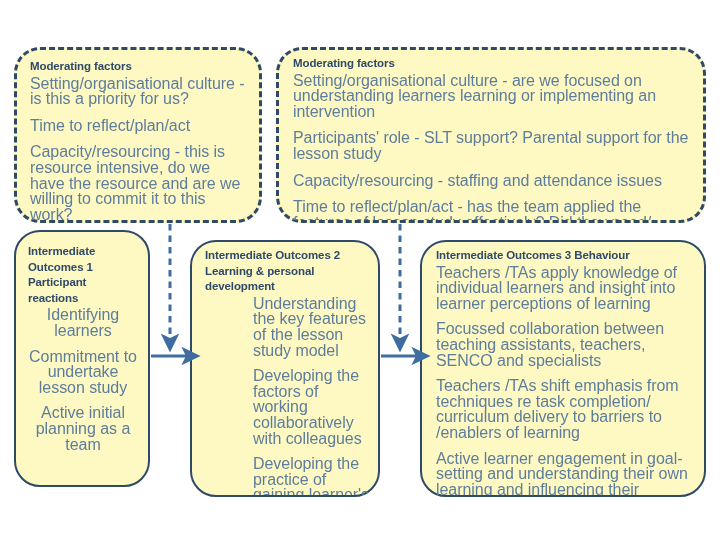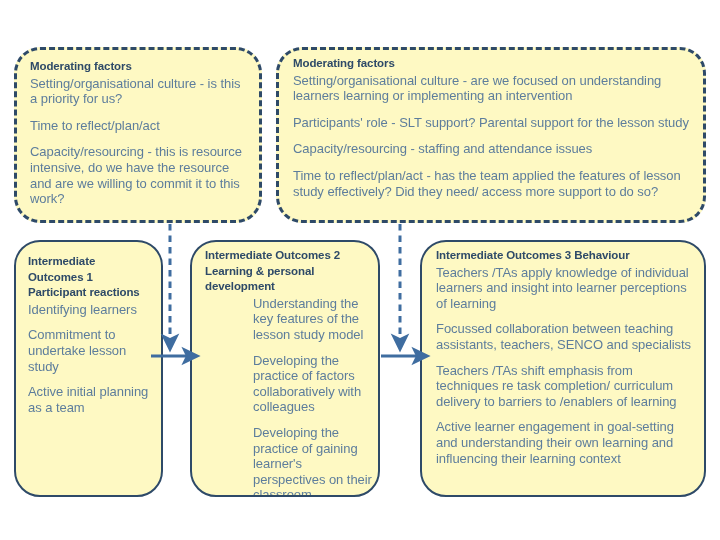--- a/index.html
+++ b/index.html
@@ -53,45 +53,45 @@
   .heading {
     font-weight: bold;
     font-size: 11.5px;
     line-height: 15.6px;
     color: #2e4a68;
     margin: 0 0 1px 0;
     letter-spacing: -0.1px;
   }
 
   .para {
-    font-size: 13px;
+    font-size: 16px;
     line-height: 15.6px;
     color: #5d7d9c;
     margin: 0 0 11px 0;
     letter-spacing: -0.05px;
   }
   .para:last-child { margin-bottom: 0; }
 
   
   #mod-left  { left: 14px;  top: 47px; width: 248px; height: 176px; }
   #mod-right { left: 276px; top: 47px; width: 430px; height: 176px; }
 
   #mod-left .box-inner  { padding: 9px 14px 6px 13px; }
   #mod-right .box-inner { padding: 6px 14px 6px 14px; }
 
   
-  #io1 { left: 14px;  top: 240px; width: 149px; height: 257px; padding-left: 28px; }
+  #io1 { left: 14px;  top: 230px; width: 136px; height: 257px; padding-left: 28px; }
   #io2 { left: 190px; top: 240px; width: 190px; height: 257px; }
   #io3 { left: 420px; top: 240px; width: 286px; height: 257px; }
 
   #io1 .box-inner { padding: 12px 10px 6px 12px; }
   #io2 .box-inner { padding: 6px 3px 6px 13px; border-radius: 10px; }
   #io3 .box-inner { padding: 6px 8px 6px 14px; }
 
-  #io1 .para { margin-bottom: 10px; }
+  #io1 .para { margin-bottom: 10px; text-align: center; }
   #io2 .para { margin-bottom: 10px; margin-left: 48px; }
   #io3 .para { margin-bottom: 10px; }
 
   
   #arrows {
     position: absolute;
     left: 0; top: 0;
     width: 720px; height: 540px;
     pointer-events: none;
   }
@@ -126,21 +126,21 @@
       <p class="para">Identifying learners</p>
       <p class="para">Commitment to undertake lesson study</p>
       <p class="para">Active initial planning as a team</p>
     </div>
   </div>
 
   <div class="box solid" id="io2">
     <div class="box-inner">
       <div class="heading">Intermediate Outcomes 2 Learning &amp; personal development</div>
       <p class="para">Understanding the key features of the lesson study model</p>
-      <p class="para">Developing the practice of factors collaboratively with colleagues</p>
+      <p class="para">Developing the factors of working collaboratively with colleagues</p>
       <p class="para">Developing the practice of gaining learner's perspectives on their classroom experiences</p>
     </div>
   </div>
 
   <div class="box solid" id="io3">
     <div class="box-inner">
       <div class="heading">Intermediate Outcomes 3 Behaviour</div>
       <p class="para">Teachers /TAs apply knowledge of individual learners and insight into learner perceptions of learning</p>
       <p class="para">Focussed collaboration between teaching assistants, teachers, SENCO and specialists</p>
       <p class="para">Teachers /TAs shift emphasis from techniques re task completion/ curriculum delivery to barriers to /enablers of learning</p>

